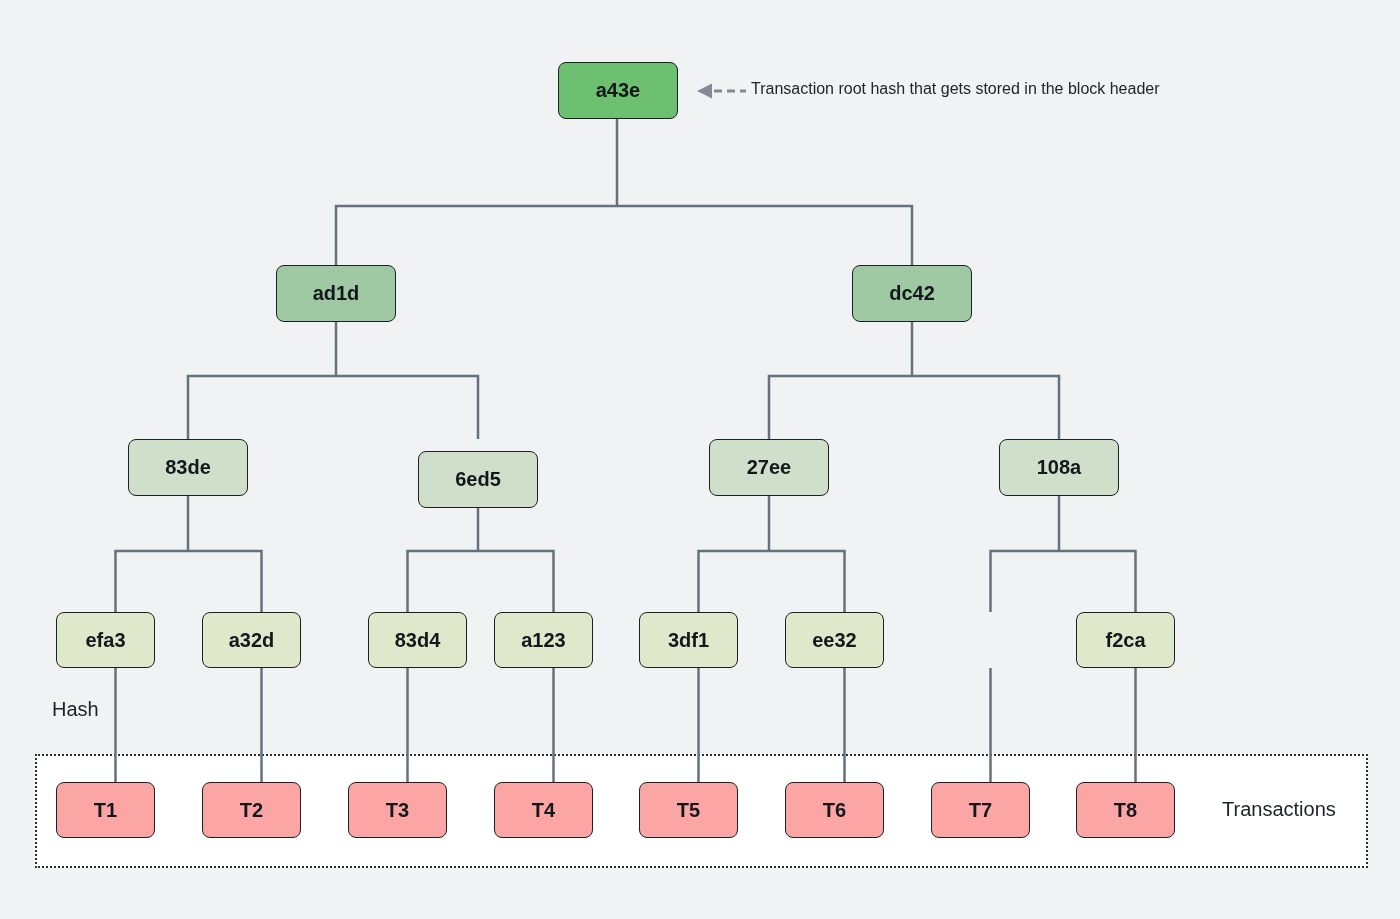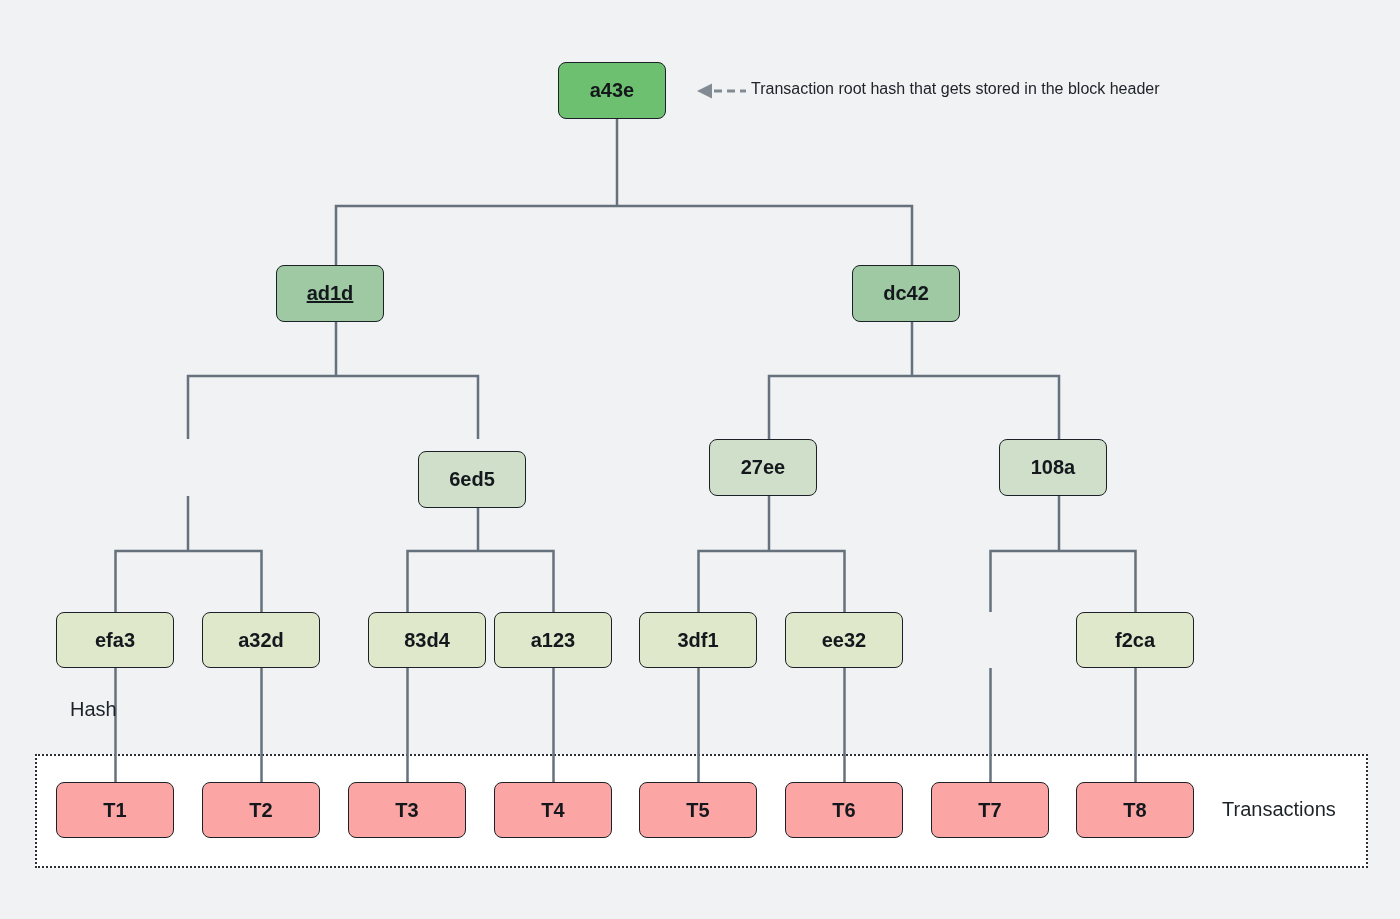--- a/index.html
+++ b/index.html
@@ -20,22 +20,22 @@
     align-items: center;
     justify-content: center;
     border: 1.6px solid #1b2126;
     border-radius: 8px;
     font-size: 20px;
     font-weight: 700;
     color: #14181d;
     box-sizing: border-box;
     z-index: 3;
   }
-  .w120 { width: 108px; height: 57px; }
-  .w119 { width: 118px; height: 56px; }
+  .w120 { width: 120px; height: 57px; }
+  .w119 { width: 99px; height: 56px; }
   .lv-root { background: #6cc06f; }
   .lv-2   { background: #9ec9a3; }
   .lv-3   { background: #cfdfc9; }
   .lv-4   { background: #dfe8cb; }
   .lv-tx  { background: #fca5a5; }
   #connector-layer {
     position: absolute;
     left: 0; top: 0;
     z-index: 2;
   }
@@ -54,21 +54,21 @@
     border: 2px dotted #2b2f33;
     box-sizing: border-box;
     z-index: 1;
   }
   .side-label {
     position: absolute;
     font-size: 20px;
     color: #1d2228;
     z-index: 4;
   }
-  #hash-label { left: 70px; top: 698px; text-align: center; }
+  #hash-label { left: 52px; top: 698px; text-align: center; }
   #transactions-label { left: 1222px; top: 798px; }
   #annotation-text {
     position: absolute;
     left: 751px;
     top: 80px;
     font-size: 16px;
     color: #20252b;
     white-space: nowrap;
     z-index: 4;
   }
@@ -116,23 +116,24 @@
 
   <svg id="annotation-arrow" width="1400" height="919">
     <polygon points="697,91 712,83.5 712,98.5" fill="#828b93"></polygon>
     <line x1="714" y1="91" x2="746" y2="91" stroke="#828b93" stroke-width="3" stroke-dasharray="8 5"></line>
   </svg>
 
   <div class="node w120 lv-root" style="left:558px; top:62px;">a43e</div>
 
   <div id="annotation-text">Transaction root hash that gets stored in the block header</div>
 
-  <div class="node w120 lv-2" style="left:276px; top:265px;text-decoration:underline;">ad1d</div>
+  <div class="node w120 lv-2" style="left:276px; top:265px;">ad1d</div>
   <div class="node w120 lv-2" style="left:852px; top:265px;">dc42</div>
 
+  <div class="node w120 lv-3" style="left:128px; top:439px;">83de</div>
   <div class="node w120 lv-3" style="left:418px; top:439px;margin-top:12px;">6ed5</div>
   <div class="node w120 lv-3" style="left:709px; top:439px;">27ee</div>
   <div class="node w120 lv-3" style="left:999px; top:439px;">108a</div>
 
   <div class="node w119 lv-4" style="left:56px; top:612px;">efa3</div>
   <div class="node w119 lv-4" style="left:202px; top:612px;">a32d</div>
   <div class="node w119 lv-4" style="left:368px; top:612px;">83d4</div>
   <div class="node w119 lv-4" style="left:494px; top:612px;">a123</div>
   <div class="node w119 lv-4" style="left:639px; top:612px;">3df1</div>
   <div class="node w119 lv-4" style="left:785px; top:612px;">ee32</div>

